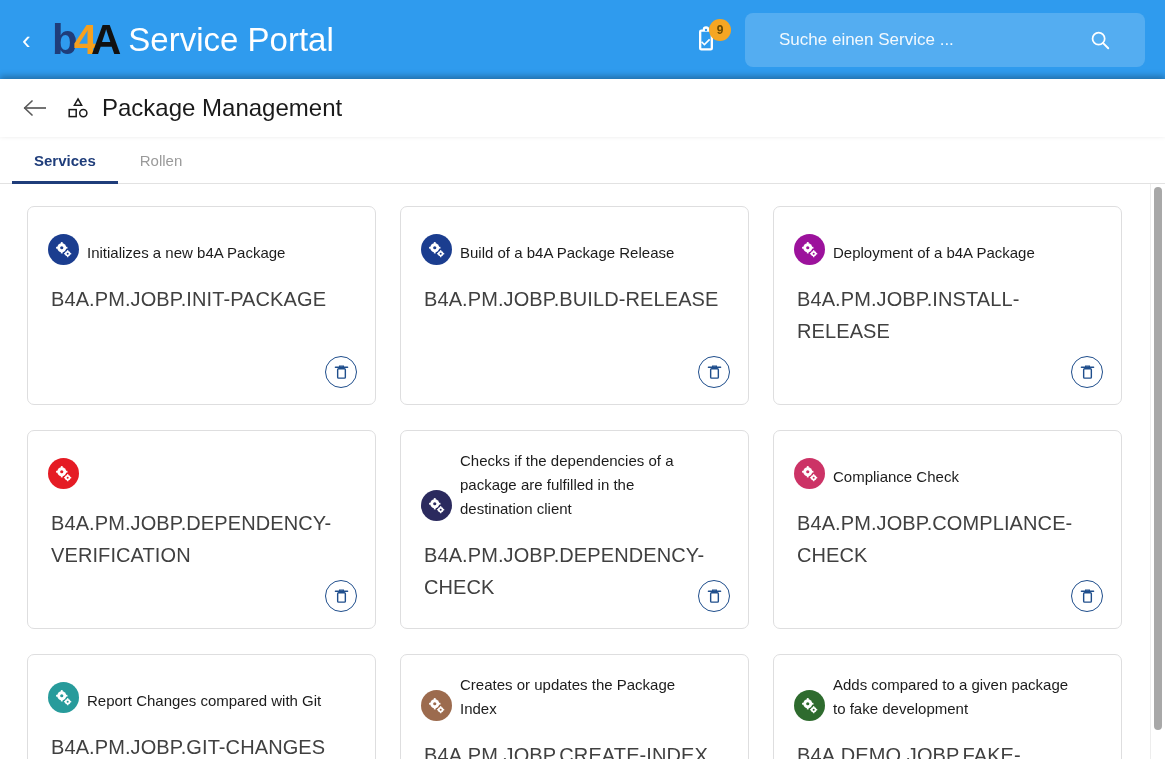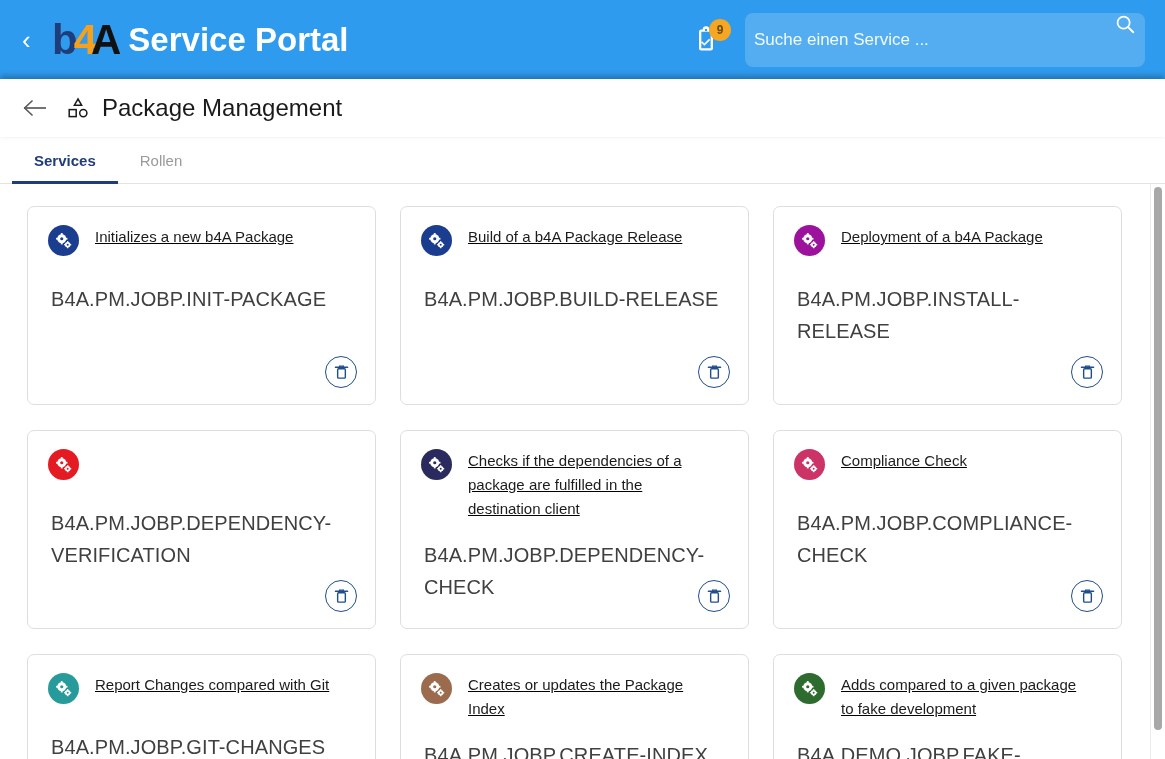--- a/index.html
+++ b/index.html
@@ -35,21 +35,21 @@
     font-weight: bold;
     letter-spacing: -1px;
     line-height: 1;
   }
   .logo .l-b { color: #1F3D7A; }
   .logo .l-4 { color: #F6A01E; margin-left: -3px; }
   .logo .l-a { color: #111111; margin-left: -5px; }
   .app-title {
     color: #ffffff;
     font-size: 33px;
-    font-weight: 700;
+    font-weight: 400;
     margin-left: 8px;
     line-height: 1;
   }
   .topbar-right {
     margin-left: auto;
     display: flex;
     align-items: center;
     gap: 22px;
   }
   .notif-wrap {
@@ -66,21 +66,22 @@
     color: #6b4a00;
     font-size: 12px;
     font-weight: bold;
     display: flex; align-items: center; justify-content: center;
   }
   .searchbox {
     width: 400px; height: 54px;
     border-radius: 8px;
     background: rgba(255,255,255,0.18);
     display: flex;
-    padding: 0 9px;
+    align-items: center;
+    padding: 0 34px;
   }
   .searchbox input {
     flex: 1;
     border: none;
     outline: none;
     background: transparent;
     color: #ffffff;
     font-size: 17px;
     font-family: "Liberation Sans", sans-serif;
   }
@@ -147,24 +148,23 @@
   .card {
     position: relative;
     height: 199px;
     background: #ffffff;
     border: 1px solid #dededf;
     border-radius: 7px;
     padding: 18px 20px 0;
   }
   .card-head {
     display: flex;
-    align-items: flex-start;
-    gap: 16px;
+    align-items: flex-end;
+    gap: 8px;
     min-height: 40px;
-    text-decoration: underline;
   }
   .svc-icon {
     width: 31px; height: 31px;
     border-radius: 50%;
     flex: none;
     display: flex; align-items: center; justify-content: center;
   }
   .svc-icon svg { width: 20px; height: 20px; }
   .card-title {
     font-size: 15px;

